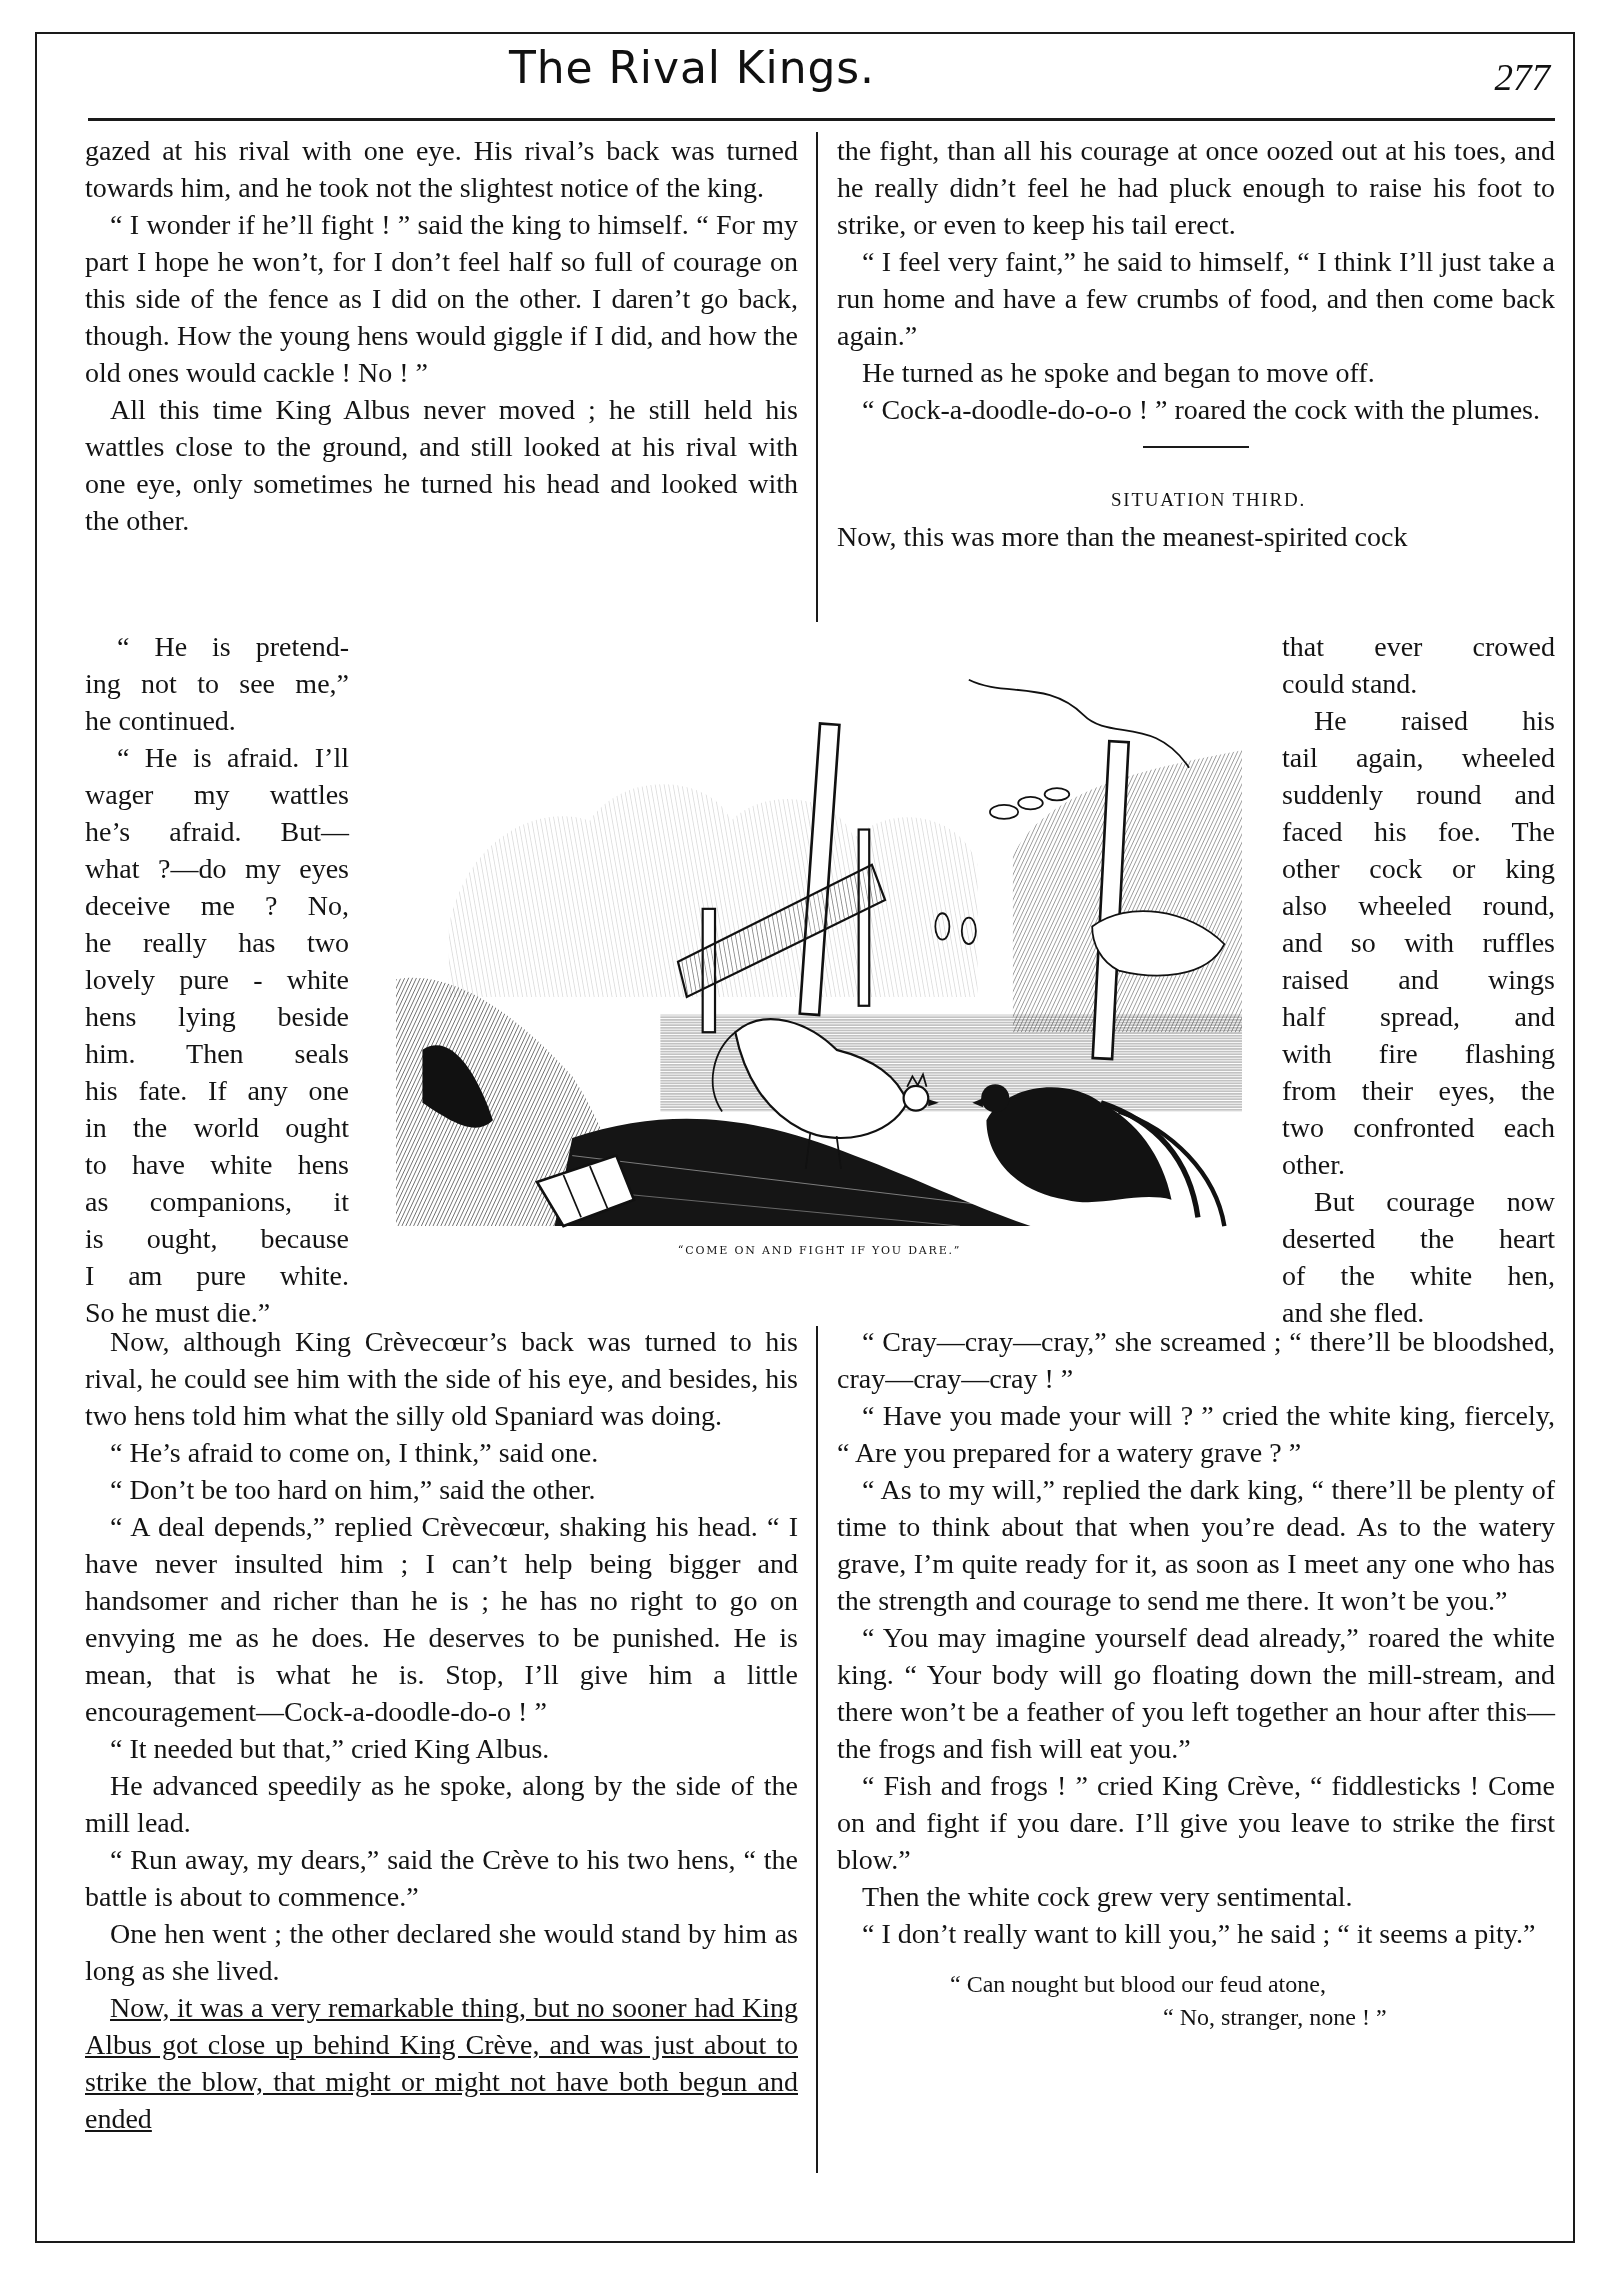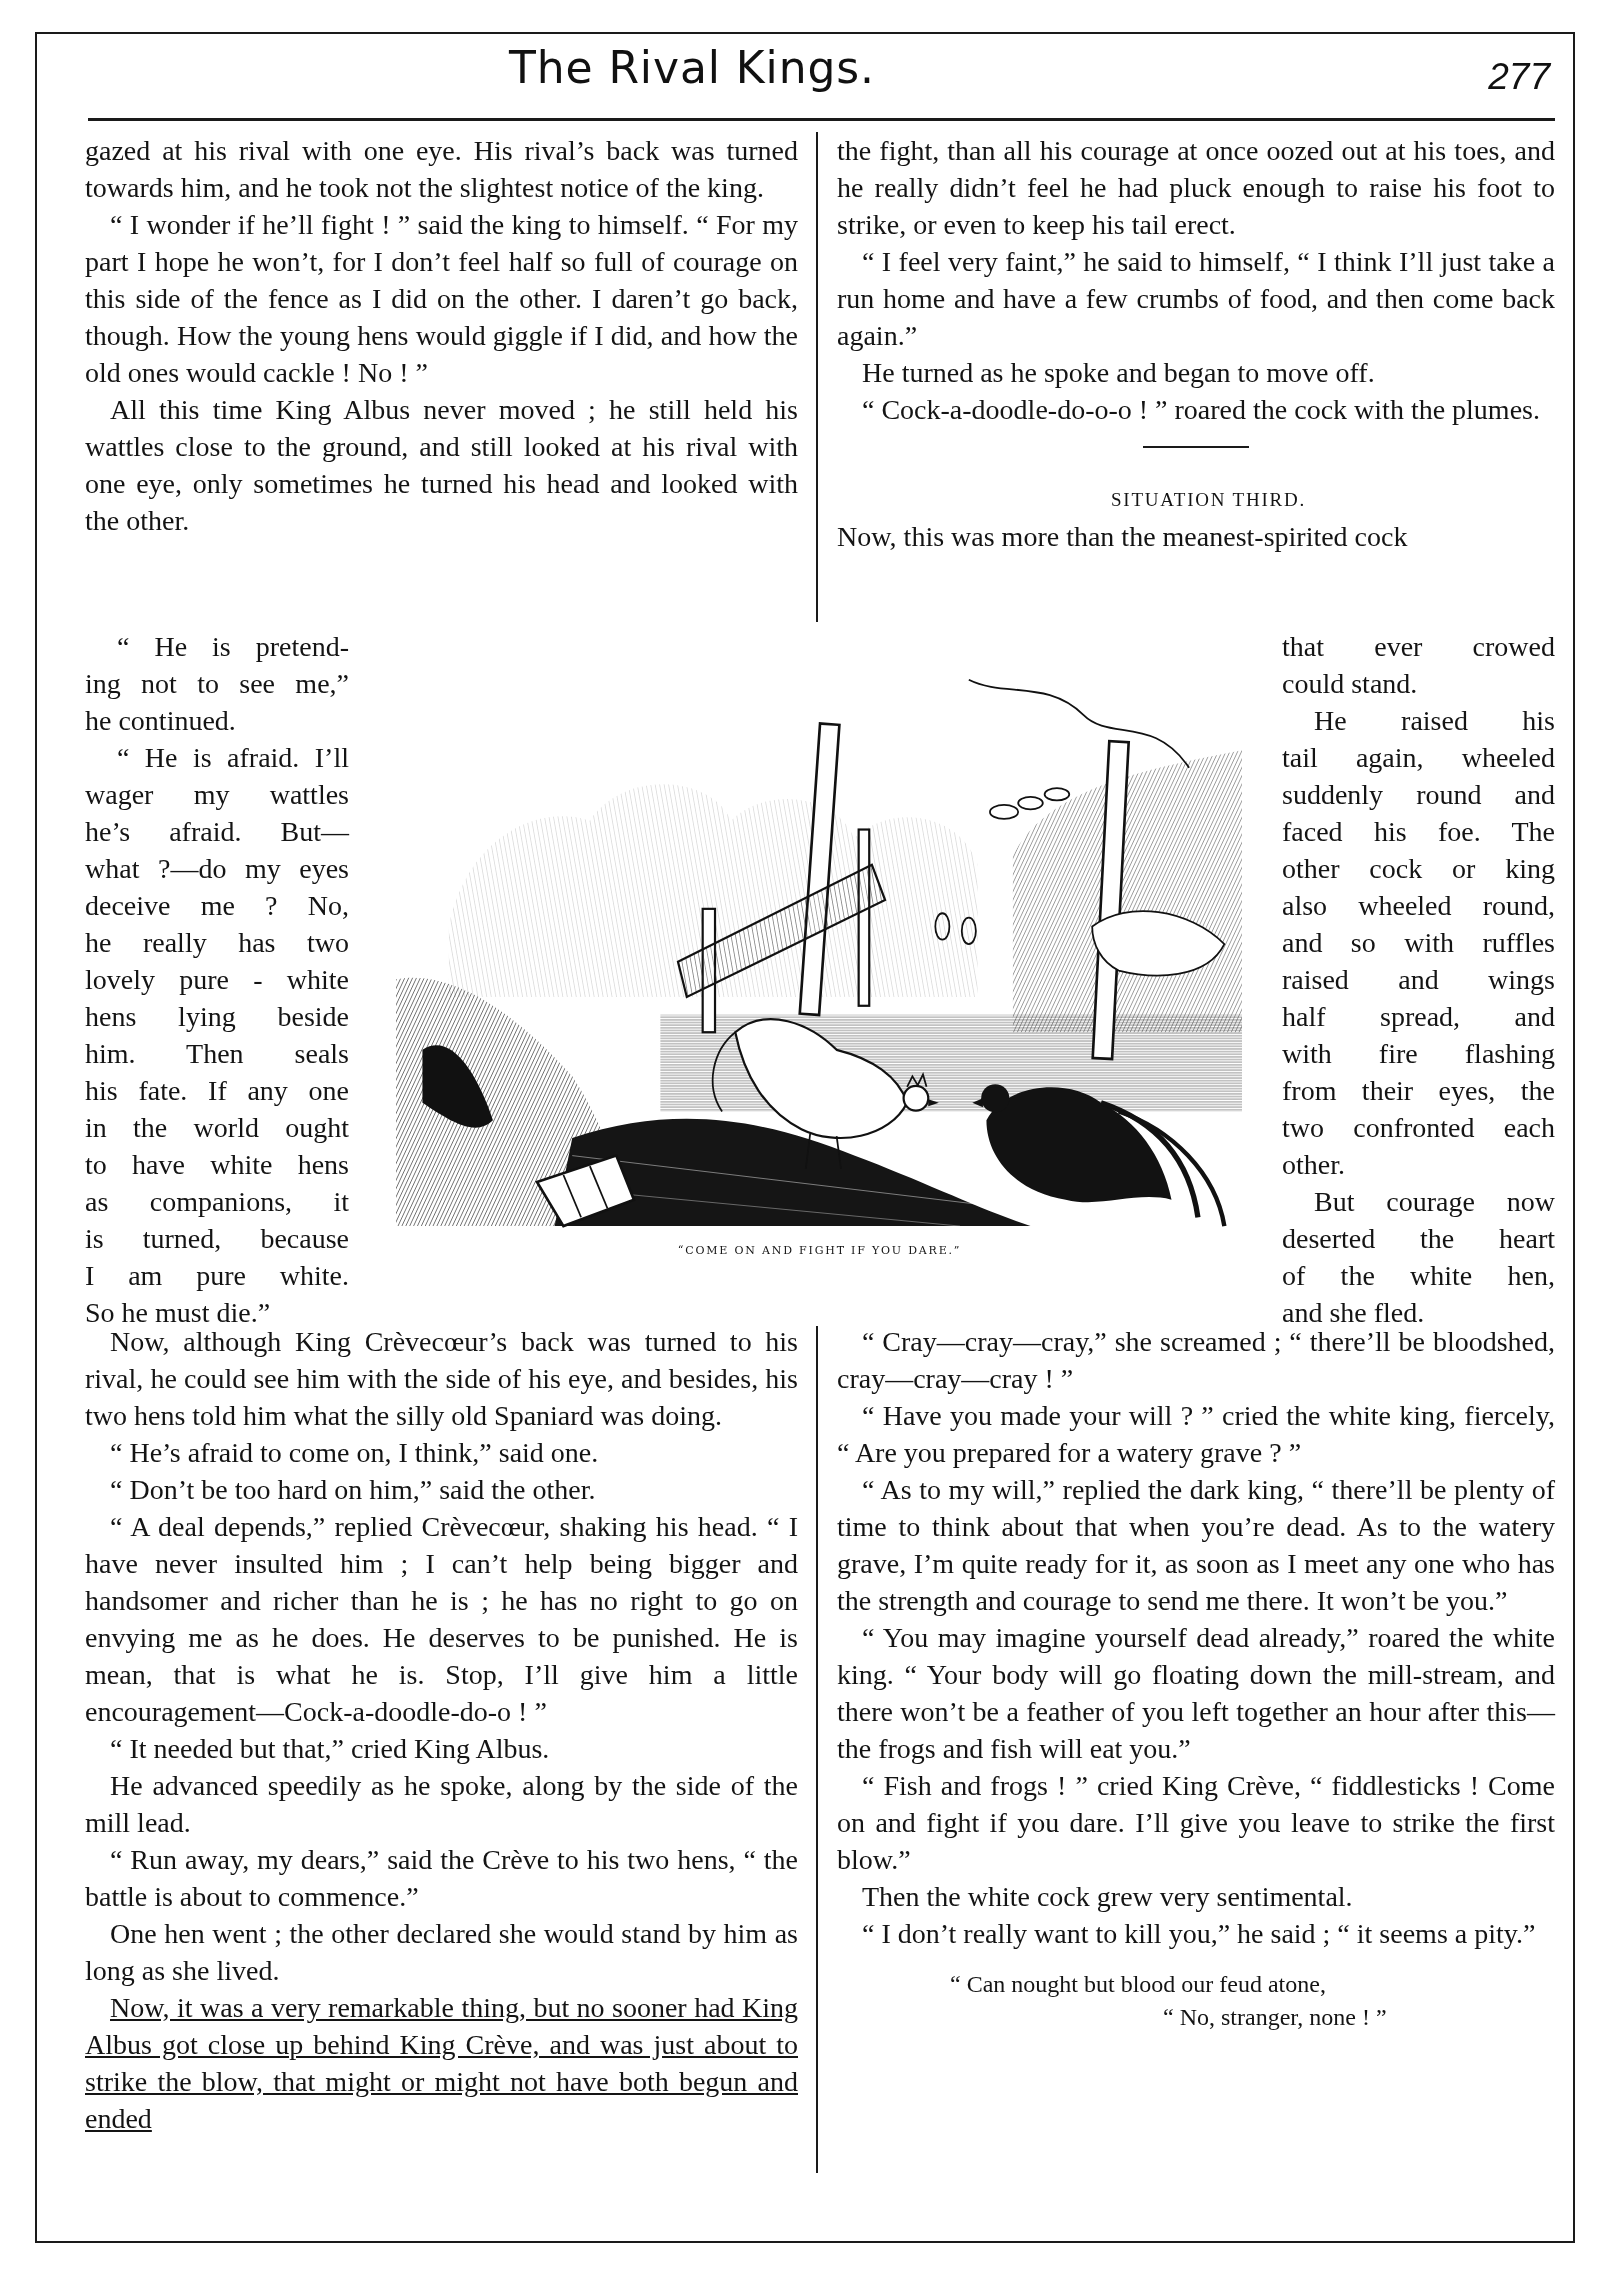--- a/index.html
+++ b/index.html
@@ -4,21 +4,21 @@
 <style>
   html, body { margin: 0; padding: 0; background: #ffffff; }
   body { width: 1616px; height: 2273px; position: relative; overflow: hidden;
          font-family: "Liberation Serif", "DejaVu Serif", serif; color: #141414; }
   .frame { position: absolute; left: 35px; top: 32px; width: 1540px; height: 2211px;
            border: 2.6px solid #1a1a1a; box-sizing: border-box; }
   .hdr-title { position: absolute; left: 0; width: 1384px; top: 42px; text-align: center;
                font-family: "DejaVu Sans", "Liberation Sans", sans-serif; font-size: 44px;
                letter-spacing: 0.9px; color: #111; }
   .hdr-page { position: absolute; left: 1462px; top: 56px; width: 88px; text-align: right;
-              font-family: Liberation Sans, sans-serif; font-size: 37px; font-style: italic; color: #111; }
+              font-family: Liberation Serif, serif; font-size: 37px; font-style: italic; color: #111; }
   .hdr-rule { position: absolute; left: 88px; top: 118px; width: 1467px; height: 2.6px; background: #1a1a1a; }
   .col-div { position: absolute; left: 816px; width: 1.8px; background: #1a1a1a; }
   .text { position: absolute; font-size: 28px; line-height: 37px; text-align: justify;
           text-align-last: auto; hyphens: none; }
   .text p { margin: 0; text-indent: 25px; }
   .text p.noind { text-indent: 0; }
   .text p.left { text-align: left; }
   .narrow { font-family: Liberation Serif, serif; font-size: 28px; line-height: 37px; }
   .justline { display: block; text-align: justify; text-align-last: justify; }
   .lastline { display: block; text-align: left; }
@@ -68,21 +68,21 @@
     <span class="justline">what ?—do my eyes</span>
     <span class="justline">deceive me ?  No,</span>
     <span class="justline">he really has two</span>
     <span class="justline">lovely pure - white</span>
     <span class="justline">hens lying beside</span>
     <span class="justline">him.  Then seals</span>
     <span class="justline">his fate.  If any one</span>
     <span class="justline">in the world ought</span>
     <span class="justline">to have white hens</span>
     <span class="justline">as companions, it</span>
-    <span class="justline">is turned, because</span>
+    <span class="justline">is ought, because</span>
     <span class="justline">I am pure white.</span>
     <span class="lastline">So he must die.”</span>
   </div>
 
 <div class="text narrow" id="right-narrow" style="left:1282px;top:628px;width:273px;">
     <span class="justline">that ever crowed</span>
     <span class="lastline">could stand.</span>
     <span class="justline" style="text-indent: 32px;">He raised his</span>
     <span class="justline">tail again, wheeled</span>
     <span class="justline">suddenly round and</span>

